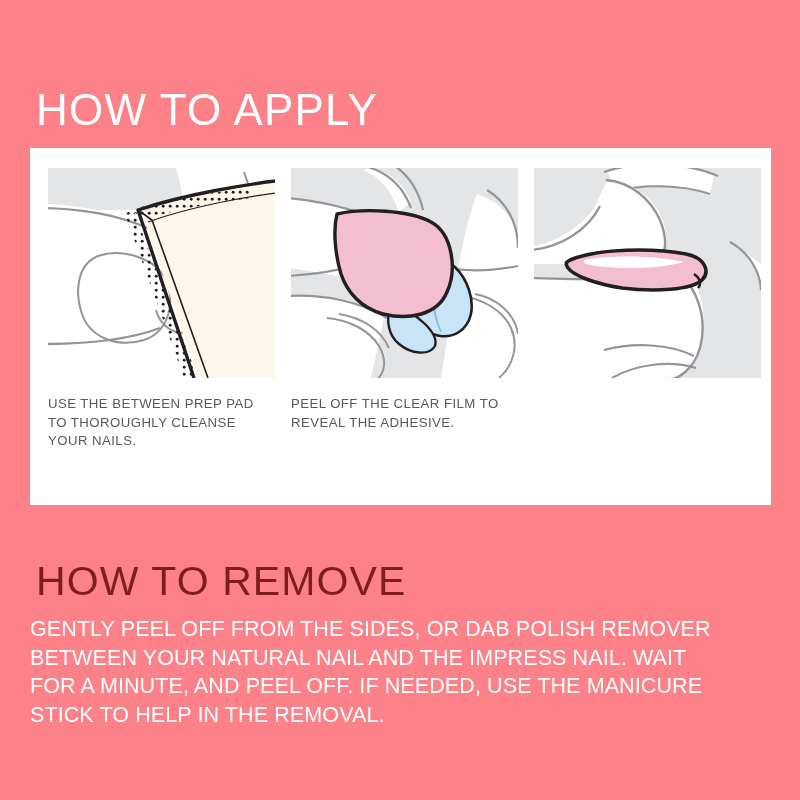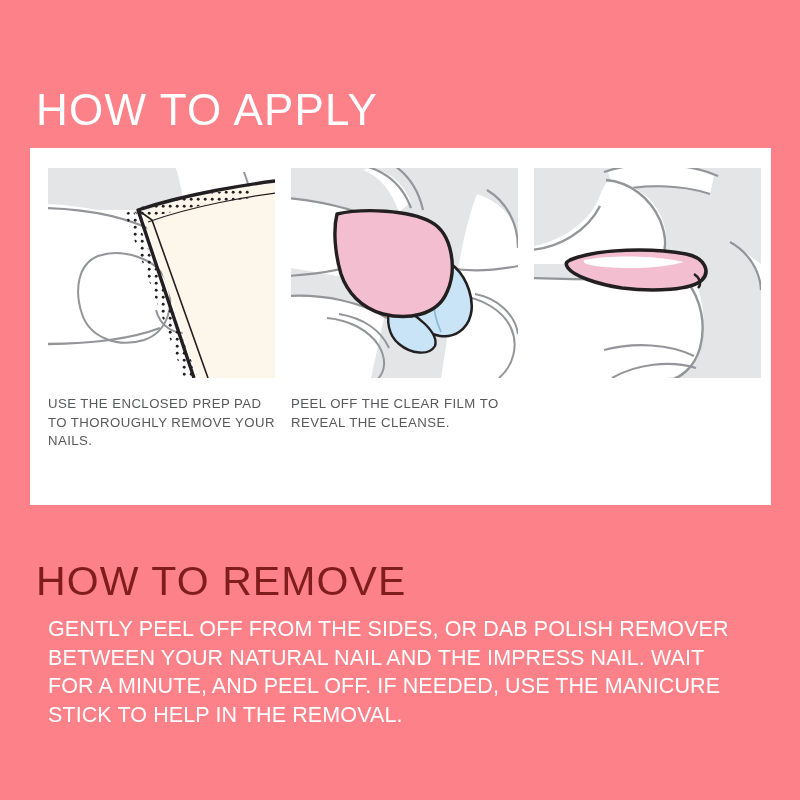--- a/index.html
+++ b/index.html
@@ -77,21 +77,21 @@
     font-size: 41px;
     line-height: 48px;
     letter-spacing: 1.1px;
     font-weight: 400;
     color: #7f1d1d;
     white-space: nowrap;
   }
 
   .remove-body {
     position: absolute;
-    left: 48px;
+    left: 30px;
     top: 615px;
     width: 702px;
     font-size: 21.5px;
     line-height: 28.5px;
     letter-spacing: 0.1px;
     color: #ffffff;
     font-weight: 400;
   }
 </style>
 </head>
@@ -131,21 +131,21 @@
 
             <path d="M85 41 C110 35 150 26 200 20 L204 30 C152 36 114 46 92 52 Z" fill="url(#dots)"></path>
             <path d="M85 41 L150 210 L136 210 L77 46 Z" fill="url(#dots)"></path>
 
             <path d="M236 12 C200 16 138 26 90 42 L146 210" fill="none" stroke="#231f20" stroke-width="3.4" stroke-linejoin="round"></path>
             <path d="M90 42 L104 52 L160 210" fill="none" stroke="#231f20" stroke-width="1.6"></path>
             <path d="M236 24 C202 28 144 38 100 54" fill="none" stroke="#231f20" stroke-width="1.2"></path>
           </g>
         </svg>
       </div>
-      <div class="caption">USE THE ENCLOSED PREP PAD TO THOROUGHLY REMOVE YOUR NAILS.</div>
+      <div class="caption">USE THE BETWEEN PREP PAD TO THOROUGHLY CLEANSE YOUR NAILS.</div>
     </div>
 
     <div class="step">
       <div class="panel">
         <svg width="227" height="210" viewBox="0 0 227 210">
           <defs>
               <clipPath id="clip2">
                 <rect x="0" y="0" width="227" height="210"></rect>
               </clipPath>
             </defs>
@@ -176,21 +176,21 @@
             <path d="M100 138 C112 140 124 146 134 156 C142 164 146 172 144 178
                      C138 188 120 186 108 176 C98 168 94 152 100 138 Z" fill="#c9e4f6" stroke="#231f20" stroke-width="2.4"></path>
             <path d="M146 94 C140 116 140 142 150 164" fill="none" stroke="#8cb9d6" stroke-width="1.8"></path>
 
             <path d="M46 46 C72 40 118 42 140 54 C162 66 166 102 156 124
                      C146 148 116 152 92 146 C70 140 56 124 50 106
                      C44 86 42 62 46 46 Z" fill="#f3bfd0" stroke="#231f20" stroke-width="3.4" stroke-linejoin="round"></path>
           </g>
         </svg>
       </div>
-      <div class="caption">PEEL OFF THE CLEAR FILM TO REVEAL THE CLEANSE.</div>
+      <div class="caption">PEEL OFF THE CLEAR FILM TO REVEAL THE ADHESIVE.</div>
     </div>
 
     <div class="step">
       <div class="panel">
         <svg width="227" height="210" viewBox="0 0 227 210">
           <defs>
               <clipPath id="clip3">
                 <rect x="0" y="0" width="227" height="210"></rect>
               </clipPath>
             </defs>

